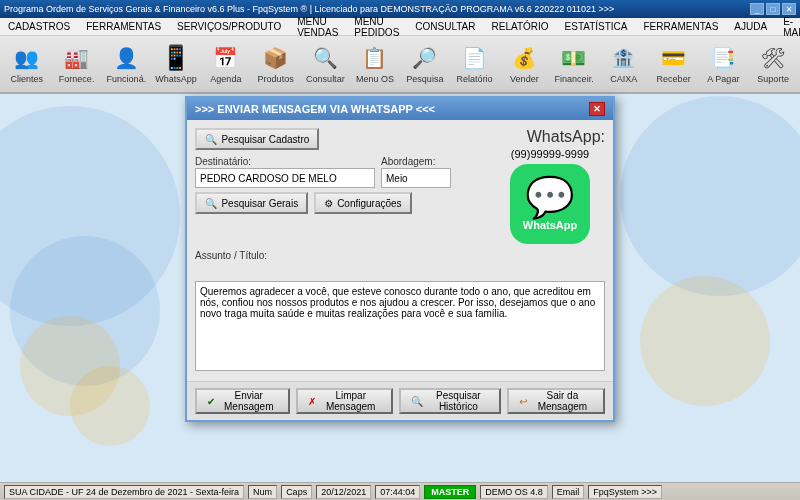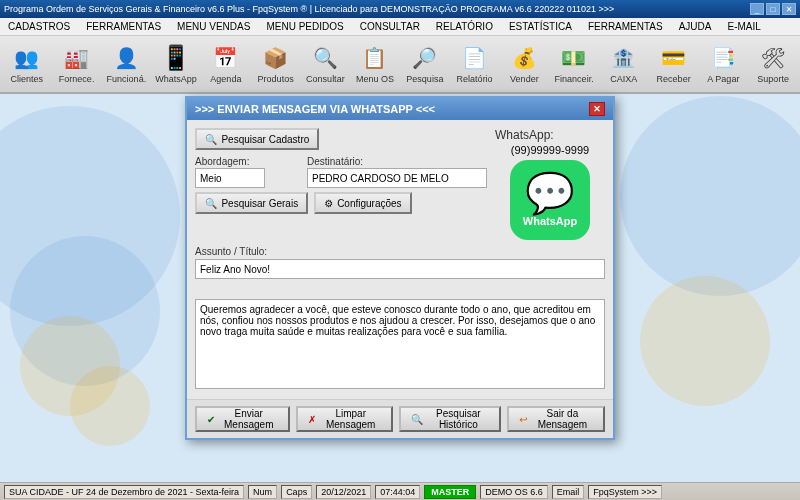--- a/index.html
+++ b/index.html
@@ -148,24 +148,24 @@
     .modal-left {
       flex: 1;
     }
     .modal-right {
       display: flex;
       flex-direction: column;
       align-items: center;
       min-width: 110px;
     }
     .whatsapp-label {
-      font-size: 12px;
+      font-size: 16px;
       color: #333;
       margin-bottom: 2px;
-      text-align: left;
+      text-align: right;
       width: 100%;
     }
     .whatsapp-number {
       font-size: 11px;
       font-weight: normal;
       text-align: center;
       margin-bottom: 4px;
     }
     .whatsapp-logo {
       width: 80px;
@@ -326,20 +326,21 @@
   <div class="title-bar-controls">
     <div class="title-bar-btn">_</div>
     <div class="title-bar-btn">□</div>
     <div class="title-bar-btn">✕</div>
   </div>
 </div>
 
 <div class="menu-bar">
   <span class="menu-item">CADASTROS</span>
   <span class="menu-item">FERRAMENTAS</span>
+  <span class="menu-item">SERVIÇOS/PRODUTO</span>
   <span class="menu-item">MENU VENDAS</span>
   <span class="menu-item">MENU PEDIDOS</span>
   <span class="menu-item">CONSULTAR</span>
   <span class="menu-item">RELATÓRIO</span>
   <span class="menu-item">ESTATÍSTICA</span>
   <span class="menu-item">FERRAMENTAS</span>
   <span class="menu-item">AJUDA</span>
   <span class="menu-item">E-MAIL</span>
 </div>
 
@@ -434,26 +435,26 @@
 
           <div style="margin-bottom:6px;">
             <button class="btn">
               <span>🔍</span>
               <span>Pesquisar Cadastro</span>
             </button>
           </div>
 
           <div class="field-row">
             <div class="field-group">
+              <span class="field-label">Destinatário:</span>
+              <input type="text" class="field-input" style="width: 180px;" value="PEDRO CARDOSO DE MELO">
+            </div>
+            <div class="field-group">
               <span class="field-label">Abordagem:</span>
               <input type="text" class="field-input" style="width: 70px;" value="Meio">
-            </div>
-            <div class="field-group">
-              <span class="field-label">Destinatário:</span>
-              <input type="text" class="field-input" style="width: 180px;" value="PEDRO CARDOSO DE MELO">
             </div>
           </div>
 
           <div style="display:flex; gap:6px; margin-top:4px;">
             <button class="btn">
               <span>🔍</span>
               <span>Pesquisar Gerais</span>
             </button>
             <button class="btn">
               <span>⚙</span>
@@ -467,21 +468,20 @@
           <div class="whatsapp-number">(99)99999-9999</div>
           <div class="whatsapp-logo">
             <div class="whatsapp-logo-icon">💬</div>
             <div class="whatsapp-logo-text">WhatsApp</div>
           </div>
         </div>
       </div>
 
       <div style="margin-bottom:20px;">
         <div class="section-label">Assunto / Título:</div>
-        <input type="text" class="field-input" style="width: 100%;" value="Feliz Ano Novo!">
       </div>
 
       <div>
         <div style="position:relative;">
           <textarea class="textarea-field" style="">Queremos agradecer a você, que esteve conosco durante todo o ano, que acreditou em nós, confiou nos nossos produtos e nos ajudou a crescer. Por isso, desejamos que o ano novo traga muita saúde e muitas realizações para você e sua família.</textarea>
         </div>
       </div>
     </div>
 
     <div class="modal-footer">
@@ -505,16 +505,16 @@
   </div>
 </div>
 
 <div class="status-bar">
   <div class="status-segment">SUA CIDADE - UF 24 de Dezembro de 2021 - Sexta-feira</div>
   <div class="status-segment">Num</div>
   <div class="status-segment">Caps</div>
   <div class="status-segment">20/12/2021</div>
   <div class="status-segment">07:44:04</div>
   <div class="status-green">MASTER</div>
-  <div class="status-segment">DEMO OS 6.6</div>
+  <div class="status-segment">DEMO OS 4.8</div>
   <div class="status-segment">Email</div>
   <div class="status-segment">FpqSystem &gt;&gt;&gt;</div>
 </div>
 
 </body></html>

